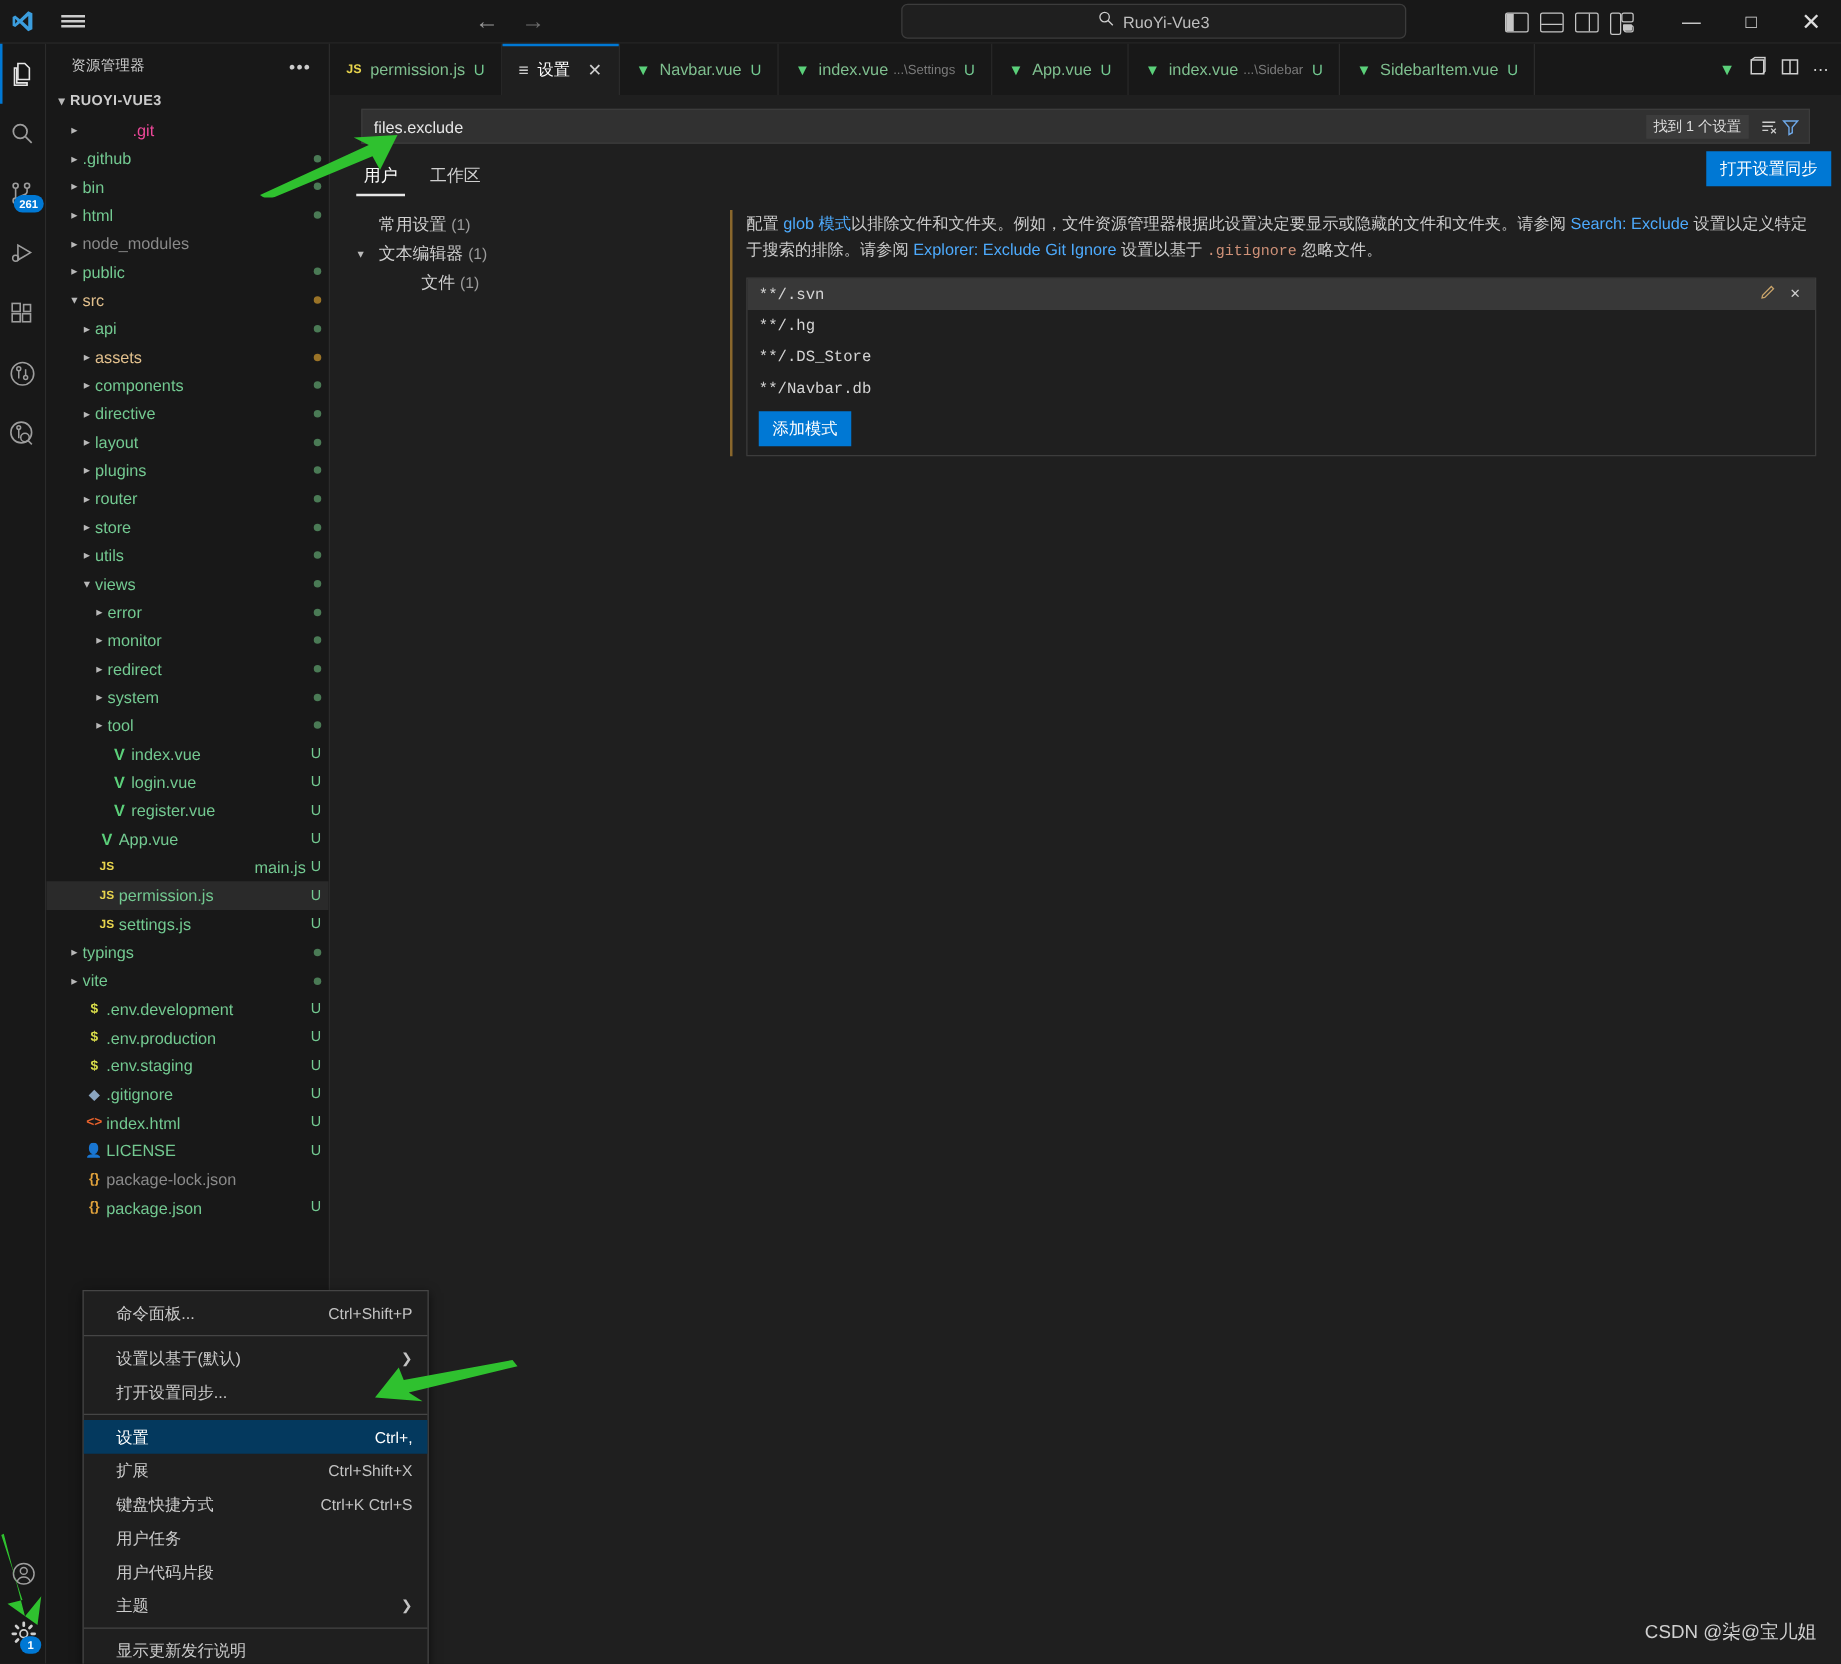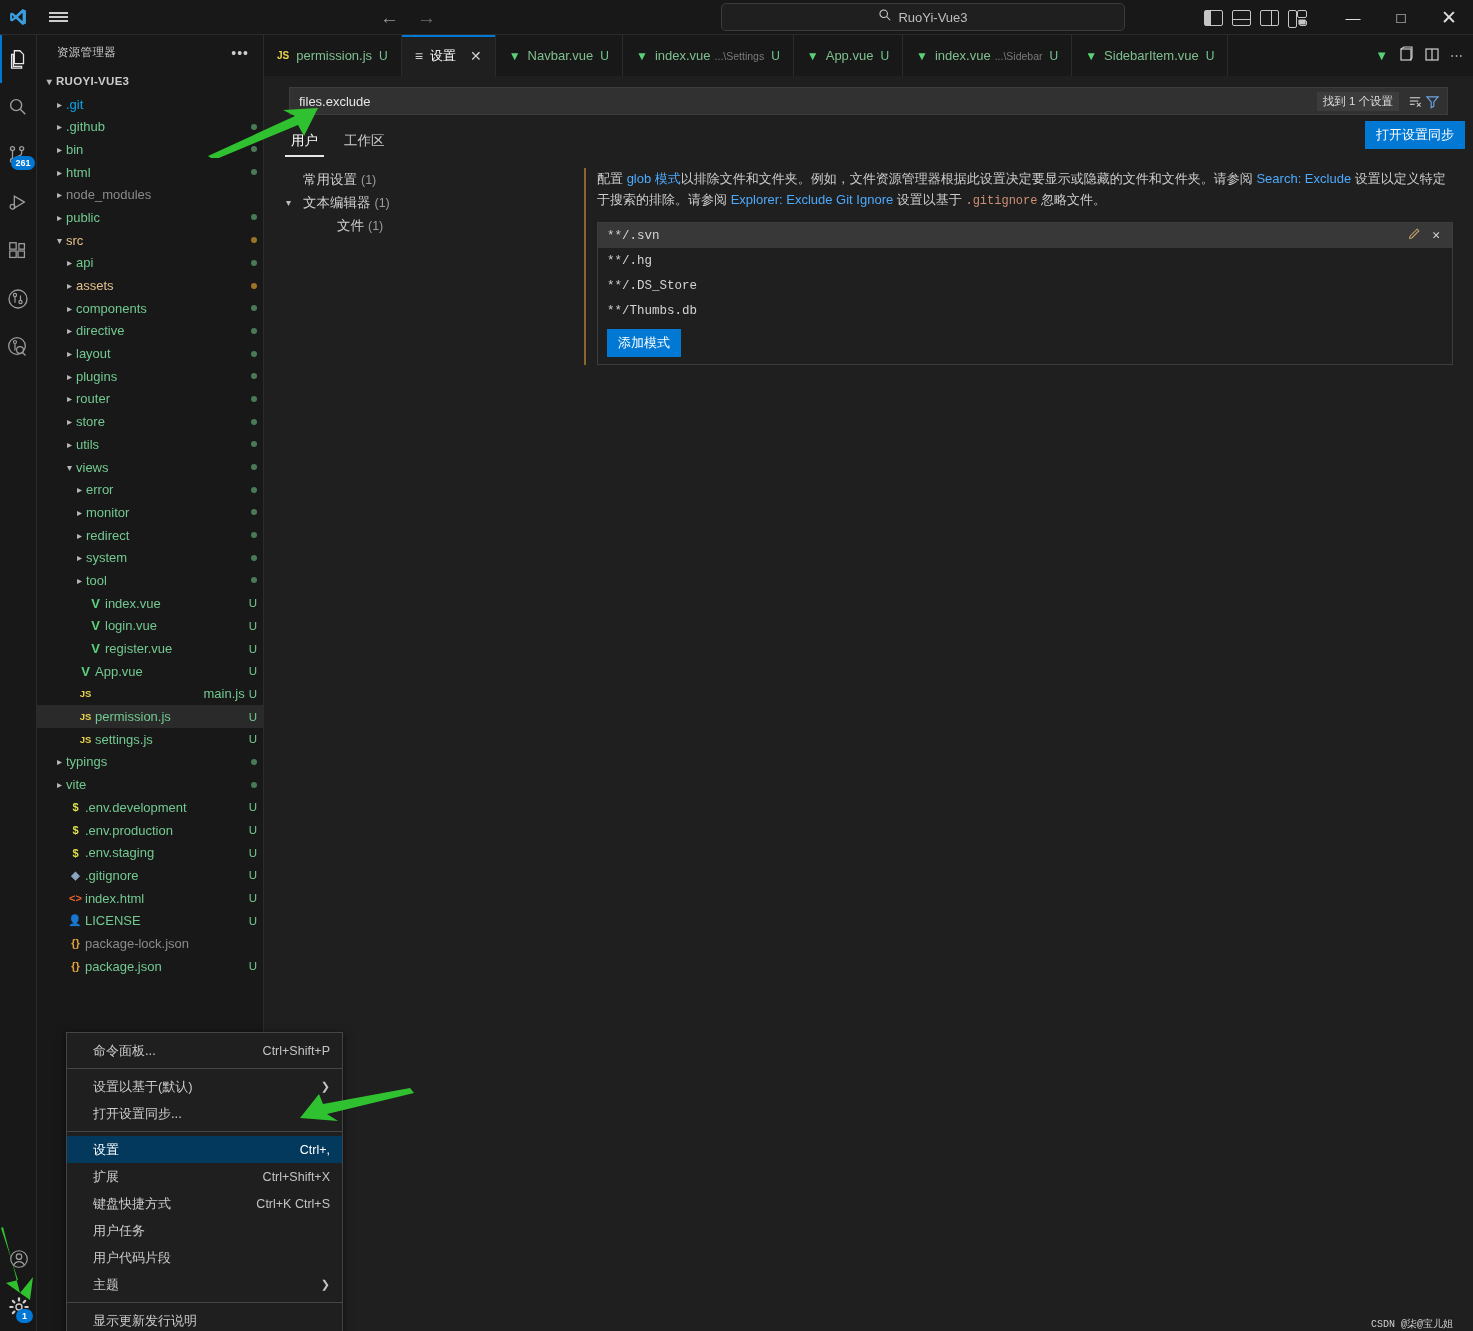--- a/index.html
+++ b/index.html
@@ -167,21 +167,21 @@
   .ctx-item.hl { background: #04395e; color: #ffffff; }
   .ctx-item .acc { margin-left: auto; font-size: 12.5px; color: #c3c3c3; }
   .ctx-item.hl .acc { color: #ffffff; }
   .ctx-item .arrow { margin-left: auto; font-size: 11px; color: #c3c3c3; }
   .ctx-sep { height: 1px; background: #454545; margin: 4px 0; }
   .ctx-item .sub { color: #9d9d9d; margin-left: 4px; }
 
   
   .arrow-anno { position: absolute; z-index: 60; pointer-events: none; }
 
-  .wm { position: absolute; right: 20px; bottom: 0; font-size: 10px; color: #d0d0d0; z-index: 40; font-family: Liberation Mono, monospace; }
+  .wm { position: absolute; right: 20px; bottom: 16px; font-size: 15px; color: #d0d0d0; z-index: 40; }
 </style>
 </head>
 <body>
 
 <div class="titlebar">
   <div class="tb-logo">
     <svg width="20" height="20" viewBox="0 0 24 24">
         <path d="M17.5 2.5 9.5 10 5 6.5 2.5 7.8v8.4L5 17.5 9.5 14l8 7.5 4-1.8V4.3l-4-1.8zM17.5 7v10l-5.5-5 5.5-5zM5 9.6 7.2 12 5 14.4V9.6z" fill="#3b9ddd"></path>
       </svg>
   </div>
@@ -306,21 +306,21 @@
     <span class="t">资源管理器</span>
     <span class="dots">•••</span>
   </div>
   <div class="row root-row" style="padding-left:6px;">
     <span class="chev">▾</span>
     <span class="label">RUOYI-VUE3</span>
   </div>
   <div class="tree" id="tree">
       <div class="row" style="padding-left: 16px;">
         <span class="chev">▸</span>
-        <span class="label" style="color: #0ea5e9;">.git</span>
+        <span class="label" style="color: #ec4899; margin-left: 40px;">.git</span>
       </div>
       <div class="row" style="padding-left: 16px;">
         <span class="chev">▸</span>
         <span class="label" style="color: rgb(115, 201, 145);">.github</span>
         <span class="dot" style="background: rgb(74, 122, 85);"></span>
       </div>
       <div class="row" style="padding-left: 16px;">
         <span class="chev">▸</span>
         <span class="label" style="color: rgb(115, 201, 145);">bin</span>
         <span class="dot" style="background: rgb(74, 122, 85);"></span>
@@ -628,21 +628,21 @@
                   <span><svg width="14" height="14" viewBox="0 0 16 16">
                       <path d="M11.5 2.5l2 2L5.5 12.5 3 13l.5-2.5 8-8z" fill="none" stroke="#c8a36a" stroke-width="1.2"></path>
                     </svg></span>
                   <span style="color:#cfcfcf;font-size:13px;">✕</span>
                 </span>
               </div><div class="pat-row">
                 <span>**/.hg</span>
               </div><div class="pat-row">
                 <span>**/.DS_Store</span>
               </div><div class="pat-row">
-                <span>**/Thumbs.db</span>
+                <span>**/Navbar.db</span>
               </div><button class="add-btn">添加模式</button></div>
         </div>
       </div>
     </div>
   </div>
 </div>
 
 <div class="ctxmenu" id="ctxmenu">
     <div class="ctx-item">
       <span>命令面板...</span>

